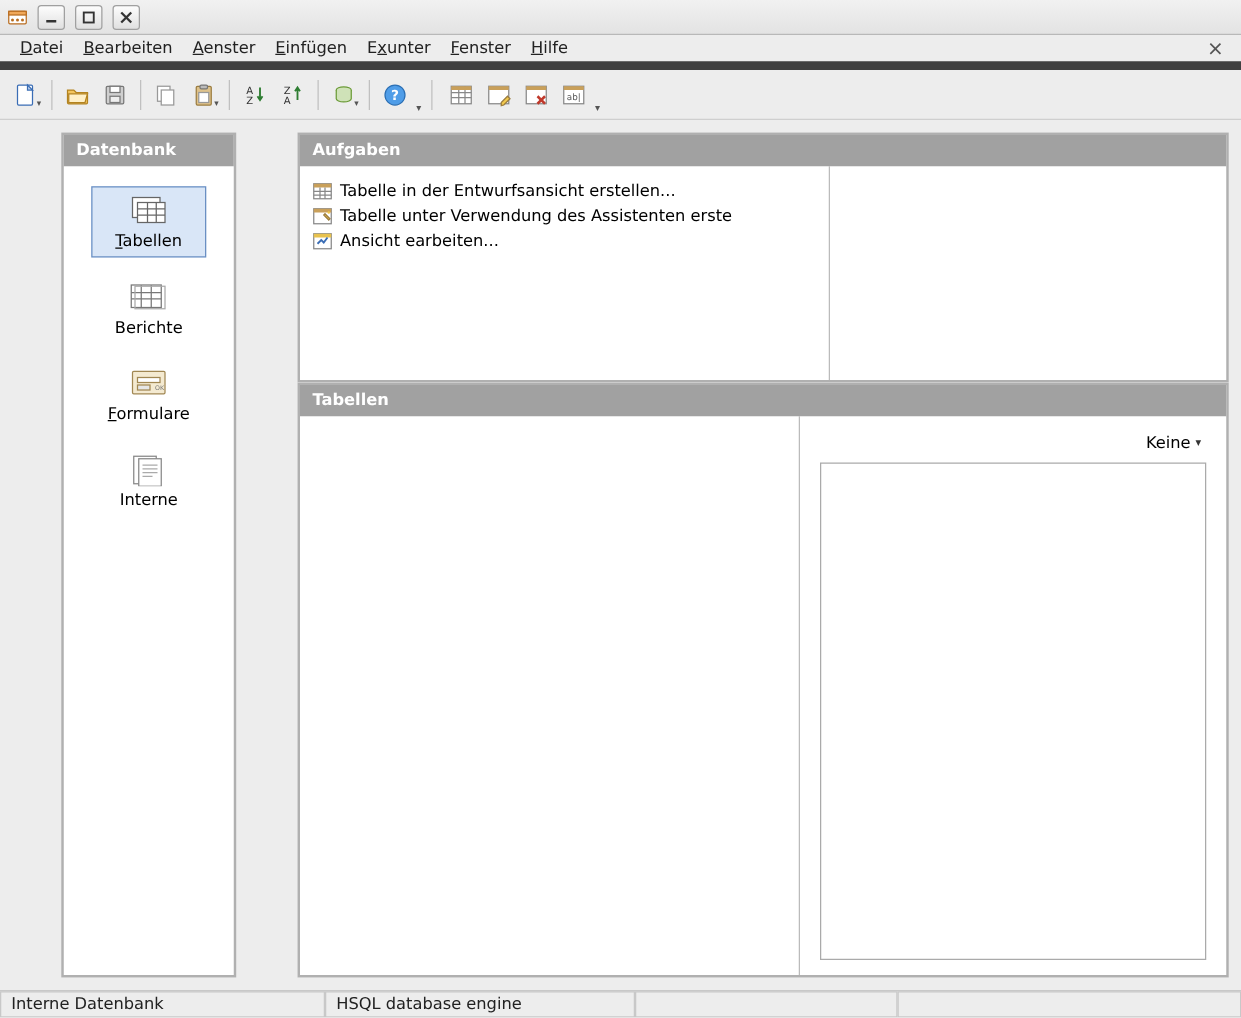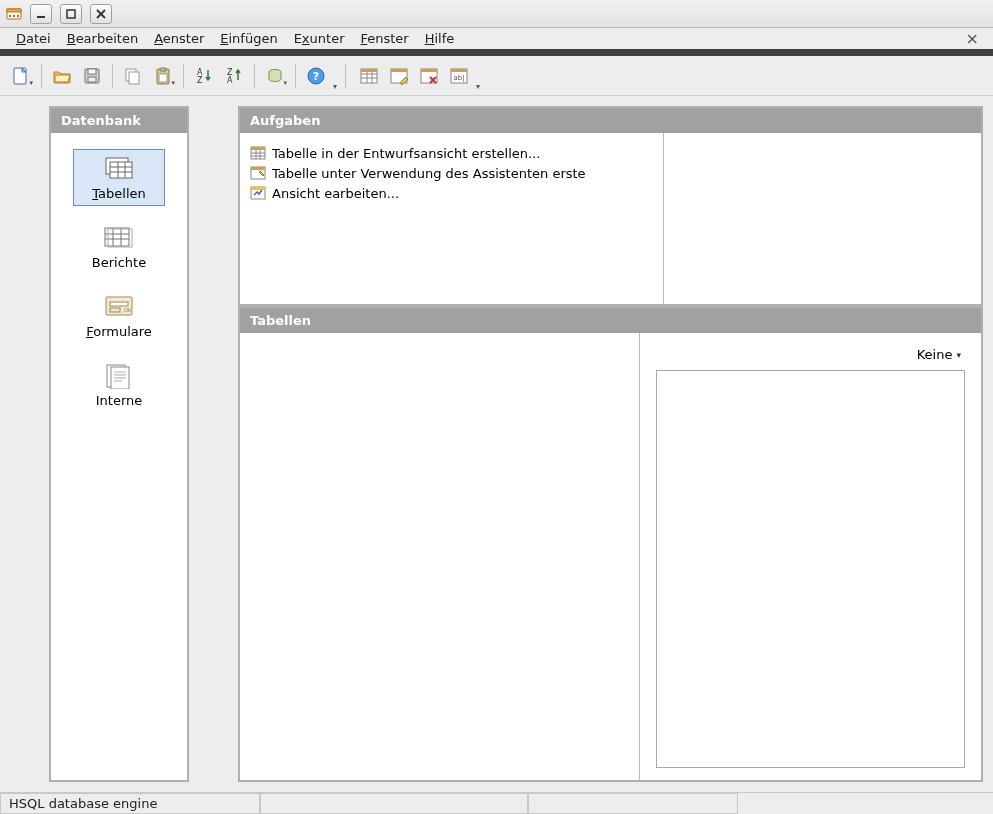--- a/index.html
+++ b/index.html
@@ -52,21 +52,21 @@
 .tables-left { width: 400px; border-right: 1px solid #bbb; }
 .tables-right { flex: 1; padding: 12px 16px; display: flex; flex-direction: column; }
 .view-selector { align-self: flex-end; display: flex; align-items: center; gap: 4px; cursor: pointer; padding: 2px 4px; }
 .view-selector .tri { font-size: 9px; color: #333; }
 .preview-box { flex: 1; border: 1px solid #aaa; margin-top: 6px; background: #fff; }
 
 
 .statusbar { height: 22px; background: #ededed; border-top: 1px solid #c8c8c8; display: flex; }
 .status-cell { border: 1px solid #c8c8c8; padding: 2px 8px; color: #222; display: flex; align-items: center; }
 .status-cell:nth-child(1){ width: 260px; }
-.status-cell:nth-child(2){ width: 268px; text-decoration: underline; }
+.status-cell:nth-child(2){ width: 248px; }
 .status-cell:nth-child(3){ width: 210px; }
 .status-cell:nth-child(4){ flex: 1; }
 
 svg { display: block; }
 </style>
 </head>
 <body>
 
 <div class="titlebar">
   <span class="app-icon">
@@ -336,16 +336,17 @@
           </div>
           <div class="preview-box"></div>
         </div>
       </div>
     </div>
 
   </div>
 </div>
 
 <div class="statusbar">
+  <div class="status-cell">Interne Datenbank</div>
   <div class="status-cell">HSQL database engine</div>
   <div class="status-cell"></div>
   <div class="status-cell"></div>
 </div>
 
 </body></html>

